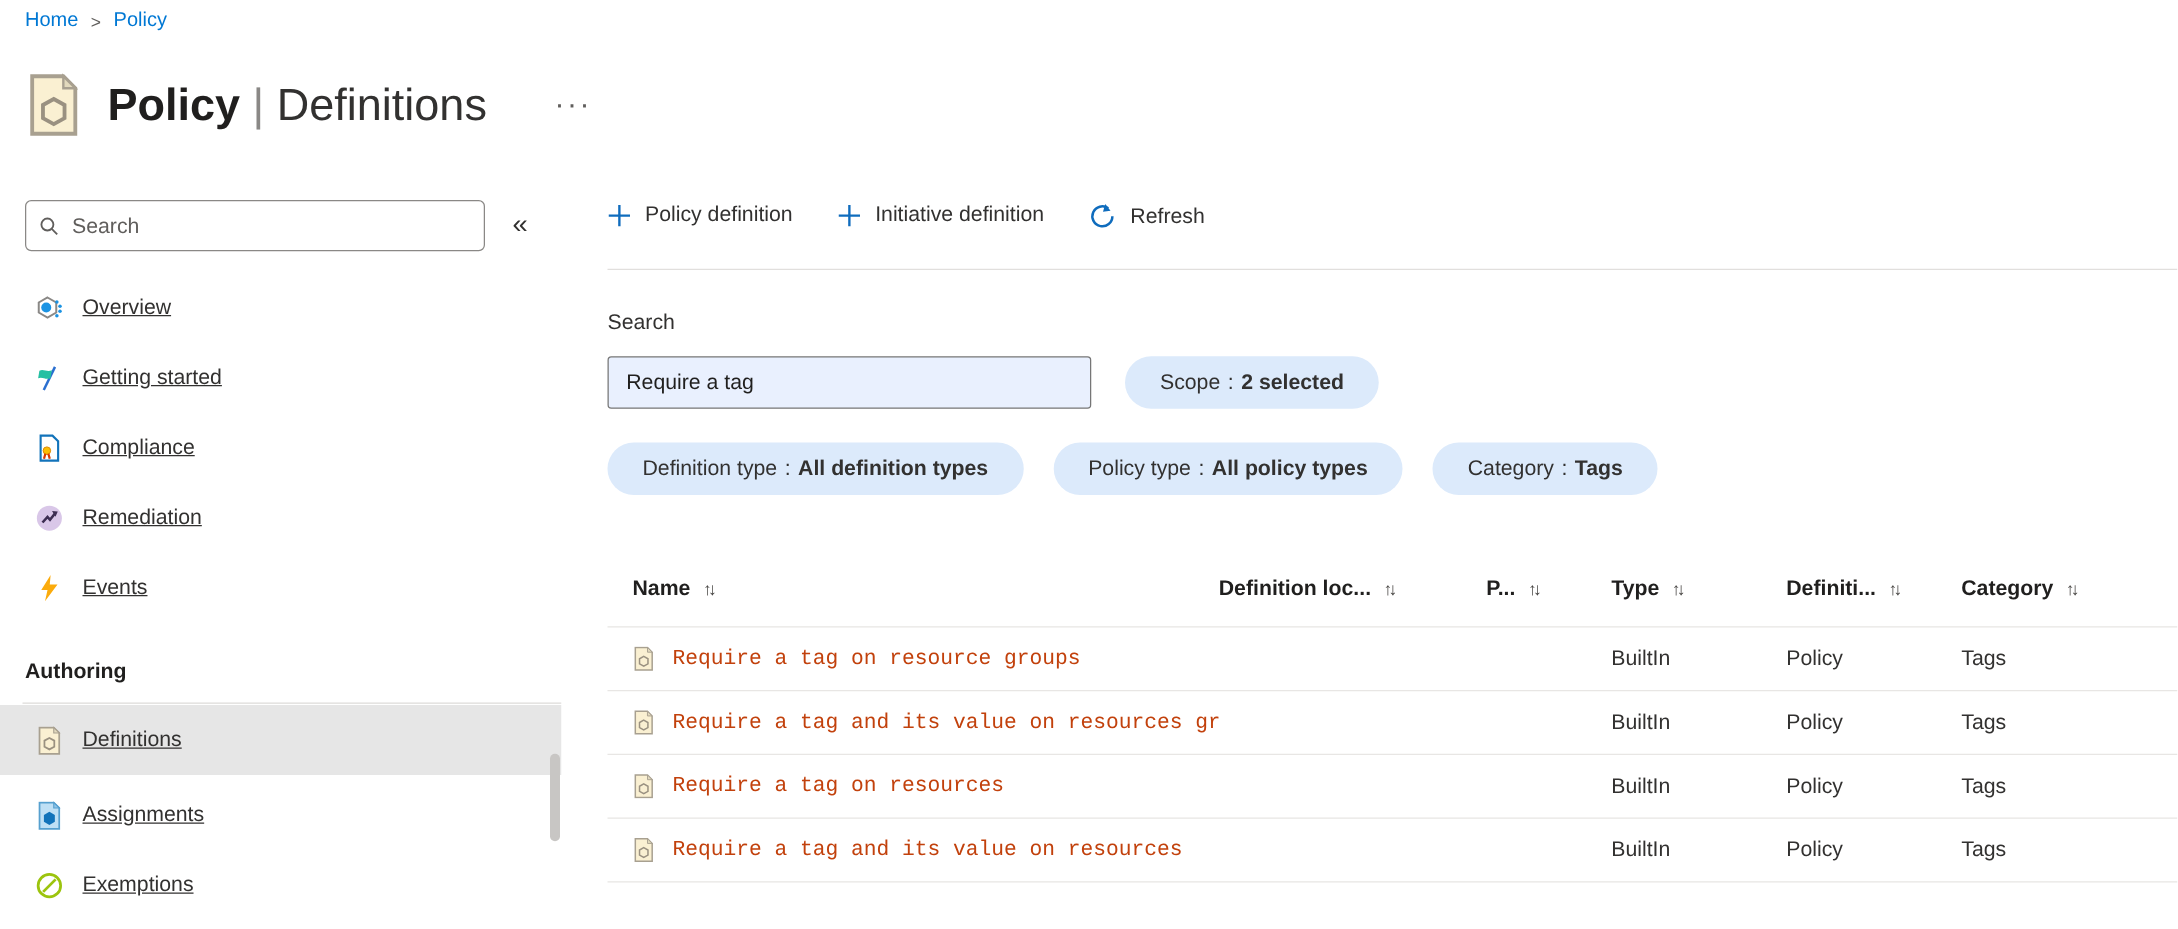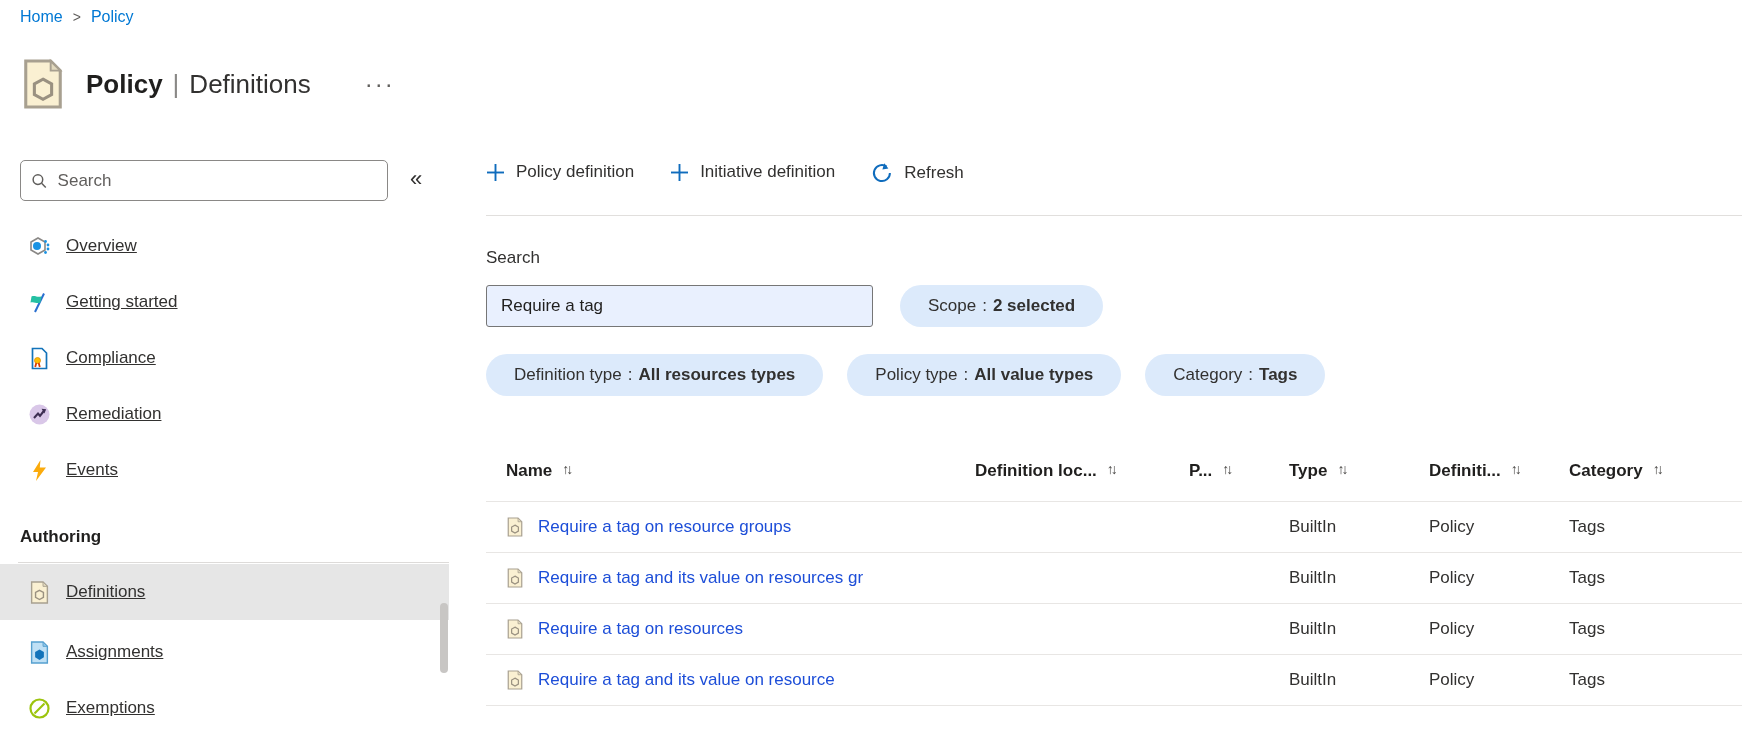--- a/index.html
+++ b/index.html
@@ -8,21 +8,21 @@
     position:relative; background:#ffffff; overflow:hidden;
     font-family:"Liberation Sans", sans-serif; color:#323130;
   }
   
   .breadcrumb { position:absolute; left:20px; top:8px; font-size:16px; display:flex; align-items:center; gap:10px; }
   .crumb { color:#0078d4; text-decoration:none; cursor:pointer; }
   .crumb-sep { color:#605e5c; font-size:14px; }
   
   .title-row { position:absolute; left:20px; top:58px; display:flex; align-items:center; }
   .title-icon { width:46px; height:52px; }
-  .page-title { margin-left:20px; font-size:26px; color:#201f1e; white-space:nowrap; }
+  .page-title { margin-left:20px; font-size:36px; color:#201f1e; white-space:nowrap; }
   .page-title .t1 { font-weight:700; }
   .page-title .tsep { font-weight:300; color:#8a8886; margin:0 10px; }
   .page-title .t2 { font-weight:400; color:#323130; }
   .more-btn { margin-left:48px; color:#605e5c; font-size:24px; letter-spacing:2px; cursor:pointer; padding:0 6px; }
   
   .side-search { position:absolute; left:20px; top:160px; width:368px; height:41px;
     border:1px solid #8a8886; border-radius:5px; display:flex; align-items:center; padding:0 10px; background:#fff; }
   .side-search input { border:none; outline:none; background:transparent; font-size:17px;
     font-family:"Liberation Sans", sans-serif; color:#323130; width:100%; margin-left:10px; }
   .side-search input::placeholder { color:#605e5c; }
@@ -49,24 +49,24 @@
   .pill b { font-weight:700; }
   .pill .psep { margin:0 6px; }
   .scope-pill { position:absolute; left:900px; top:285px;justify-content:center; }
   .pill-row { position:absolute; left:486px; top:354px; display:flex; gap:24px; }
   
   .grid { position:absolute; left:486px; right:0; top:440px; }
   .grid-row { display:grid; grid-template-columns:469px 214px 100px 140px 140px 1fr;
     align-items:center; padding-left:20px; border-bottom:1px solid #e8e6e4; }
   .grid-head { height:62px; font-weight:700; font-size:17px; color:#201f1e; }
   .grid-body-row { height:51px; font-size:17px; }
-  .hcell { display:flex; align-items:flex-start; gap:8px; cursor:pointer; white-space:nowrap; overflow:hidden; }
+  .hcell { display:flex; align-items:center; gap:8px; cursor:pointer; white-space:nowrap; overflow:hidden; }
   .sort { font-size:14px; color:#484644; letter-spacing:-3px; margin-left:2px; }
   .name-cell { display:flex; align-items:center; gap:14px; overflow:hidden; white-space:nowrap; }
-  .row-link { color:#1d4ed8; text-decoration:none; cursor:pointer; overflow:hidden; white-space:nowrap; }
+  .row-link { color:#c2410c; text-decoration:none; cursor:pointer; overflow:hidden; white-space:nowrap;font-family:Liberation Mono, monospace; }
   .cell { white-space:nowrap; overflow:hidden; }
 </style>
 </head>
 <body>
 
 <svg width="0" height="0" style="position:absolute">
   <defs>
     <g id="policy-doc">
       <path d="M3 1 L16 1 L21 6 L21 25 L3 25 Z" fill="#faf0d2" stroke="#a8a090" stroke-width="1.6"></path>
       <path d="M16 1 L21 6 L16 6 Z" fill="#e2d9bd" stroke="#a8a090" stroke-width="1"></path>
@@ -217,26 +217,26 @@
 <div class="pill scope-pill">
   <span>Scope</span>
   <span class="psep">:</span>
   <b>2 selected</b>
 </div>
 
 <div class="pill-row">
   <div class="pill">
     <span>Definition type</span>
     <span class="psep">:</span>
-    <b>All resources types</b>
+    <b>All definition types</b>
   </div>
   <div class="pill">
     <span>Policy type</span>
     <span class="psep">:</span>
-    <b>All value types</b>
+    <b>All policy types</b>
   </div>
   <div class="pill">
     <span>Category</span>
     <span class="psep">:</span>
     <b>Tags</b>
   </div>
 </div>
 
 <div class="grid">
   <div class="grid-row grid-head">
@@ -306,21 +306,21 @@
     <div class="cell">BuiltIn</div>
     <div class="cell">Policy</div>
     <div class="cell">Tags</div>
   </div>
 
   <div class="grid-row grid-body-row">
     <div class="name-cell">
       <svg width="18" height="20" viewBox="0 0 24 26">
           <use href="#policy-doc"></use>
         </svg>
-      <a class="row-link">Require a tag and its value on resource</a>
+      <a class="row-link">Require a tag and its value on resources</a>
     </div>
     <div class="cell"></div>
     <div class="cell"></div>
     <div class="cell">BuiltIn</div>
     <div class="cell">Policy</div>
     <div class="cell">Tags</div>
   </div>
 </div>
 
 </body></html>

